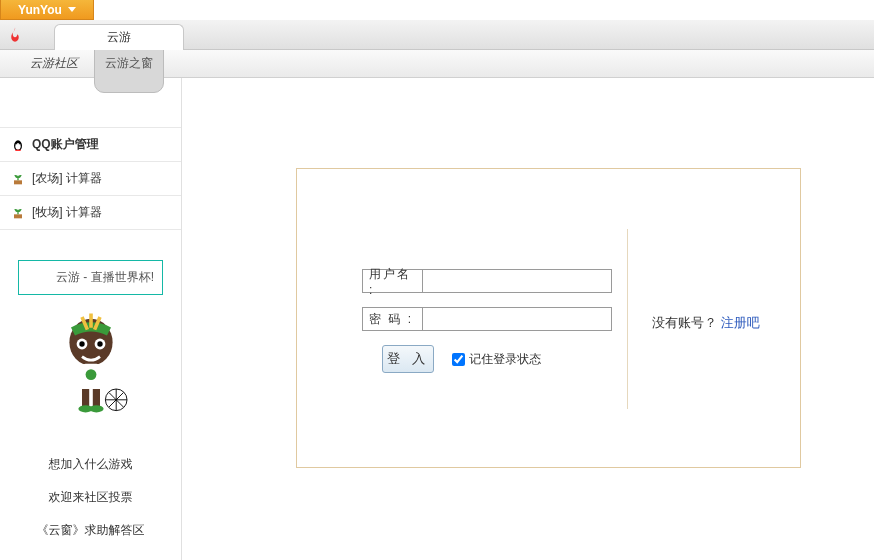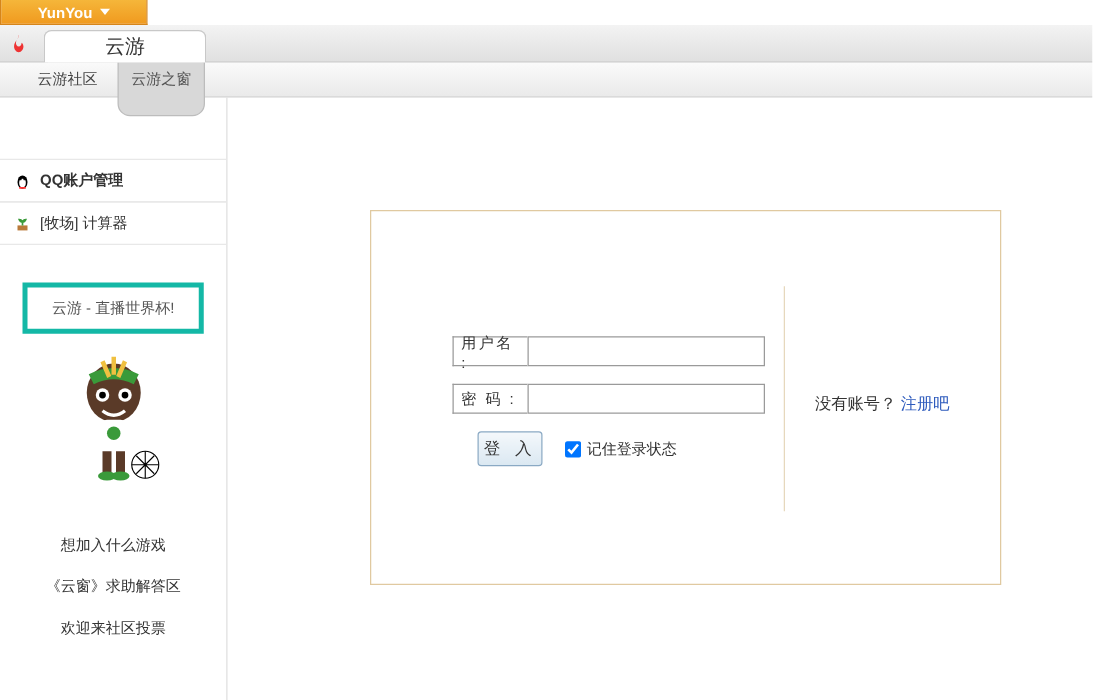--- a/index.html
+++ b/index.html
@@ -7,21 +7,21 @@
     font-family: "Microsoft YaHei", Arial, sans-serif;
     font-size: 12px;
     background: #ffffff;
     width: 874px;
     height: 560px;
     overflow: hidden;
   }
   .topbar {
     height: 20px;
     background: linear-gradient(#f5b63a, #f09a1f);
-    width: 118px;
+    width: 94px;
     border: 1px solid #d6851a;
     border-top: none;
     display: flex;
     align-items: center;
     justify-content: center;
     gap: 6px;
     color: #fff;
     font-weight: bold;
     cursor: pointer;
   }
@@ -49,40 +49,41 @@
   .tab {
     background: #fff;
     border: 1px solid #c8c8c8;
     border-bottom: none;
     border-radius: 6px 6px 0 0;
     height: 26px;
     min-width: 130px;
     display: flex;
     align-items: center;
     justify-content: center;
-    font-size: 16px;
-    color: #333;
-    margin-left: 29px;
+    font-size: 12px;
+    color: #333;
+    margin-left: 48px;
     cursor: pointer;
     position: relative;
     top: 1px;
   }
   .subnav {
     height: 28px;
     background: linear-gradient(#fafafa, #eaeaea);
     border-bottom: 1px solid #d0d0d0;
     display: flex;
     align-items: center;
     gap: 16px;
     padding-left: 30px;
   }
   .subnav a {
     color: #444;
     text-decoration: none;
     cursor: pointer;
+    font-style: italic;
   }
   .subnav .pill {
     background: #d8d8d8;
     border: 1px solid #bcbcbc;
     border-radius: 10px;
     padding: 20px 10px;
     color: #555;
     cursor: pointer;
   }
   .main {
@@ -102,22 +103,22 @@
     align-items: center;
     gap: 6px;
     color: #333;
     cursor: pointer;
     margin-top: -1px;
   }
   .side-item.first { font-weight: bold; }
   .side-item .icon { width: 16px; height: 16px; display:inline-flex; align-items:center; justify-content:center; }
   .promo-box {
     margin: 30px 18px 12px 18px;
-    border: 4px solid #14b8a6;
-    text-align: center;
+    border: 1px solid #14b8a6;
+    text-align: right;
     padding: 8px;
     color: #555;
   }
   .mascot {
     text-align: center;
     margin-top: 6px;
   }
   .side-links {
     margin-top: 28px;
     text-align: center;
@@ -246,20 +247,29 @@
       <span class="icon">
         <svg viewBox="0 0 24 24" width="16" height="16">
             <ellipse cx="12" cy="13" rx="6" ry="8" fill="#000"></ellipse>
             <ellipse cx="12" cy="14" rx="4" ry="5" fill="#fff"></ellipse>
             <circle cx="10" cy="10" r="1" fill="#000"></circle>
             <circle cx="14" cy="10" r="1" fill="#000"></circle>
             <path d="M8 20 h8" stroke="#f33" stroke-width="2"></path>
           </svg>
       </span>
       <span>QQ账户管理</span>
+    </div>
+    <div class="side-item">
+      <span class="icon">
+        <svg viewBox="0 0 24 24" width="16" height="16">
+            <rect x="6" y="14" width="12" height="6" fill="#b97a3a"></rect>
+            <path d="M12 14 v-6 M12 10 c-3 0-4-3-4-3 s3 0 4 3 M12 10 c3 0 4-3 4-3 s-3 0-4 3" stroke="#3a9a3a" stroke-width="2" fill="none"></path>
+          </svg>
+      </span>
+      <span>[农场] 计算器</span>
     </div>
     <div class="side-item">
       <span class="icon">
         <svg viewBox="0 0 24 24" width="16" height="16">
             <rect x="6" y="14" width="12" height="6" fill="#b97a3a"></rect>
             <path d="M12 14 v-6 M12 10 c-3 0-4-3-4-3 s3 0 4 3 M12 10 c3 0 4-3 4-3 s-3 0-4 3" stroke="#3a9a3a" stroke-width="2" fill="none"></path>
           </svg>
       </span>
       <span>[牧场] 计算器</span>
     </div>
@@ -284,22 +294,22 @@
         <rect x="52" y="90" width="8" height="20" fill="#5a3a28"></rect>
         <ellipse cx="44" cy="112" rx="8" ry="4" fill="#3a9a3a"></ellipse>
         <ellipse cx="56" cy="112" rx="8" ry="4" fill="#3a9a3a"></ellipse>
         <circle cx="78" cy="102" r="12" fill="#fff" stroke="#000"></circle>
         <path d="M70 94 l16 16 M86 94 l-16 16 M78 90 v24 M66 102 h24" stroke="#000" stroke-width="1"></path>
       </svg>
     </div>
 
     <div class="side-links">
       <div>想加入什么游戏</div>
+      <div>欢迎来社区投票</div>
       <div>《云窗》求助解答区</div>
-      <div>欢迎来社区投票</div>
     </div>
   </div>
 
   <div class="content">
     <div class="login-panel">
 
       <div class="login-form">
         <div class="field-row">
           <label>用户名   :</label>
           <input type="text" style="">

